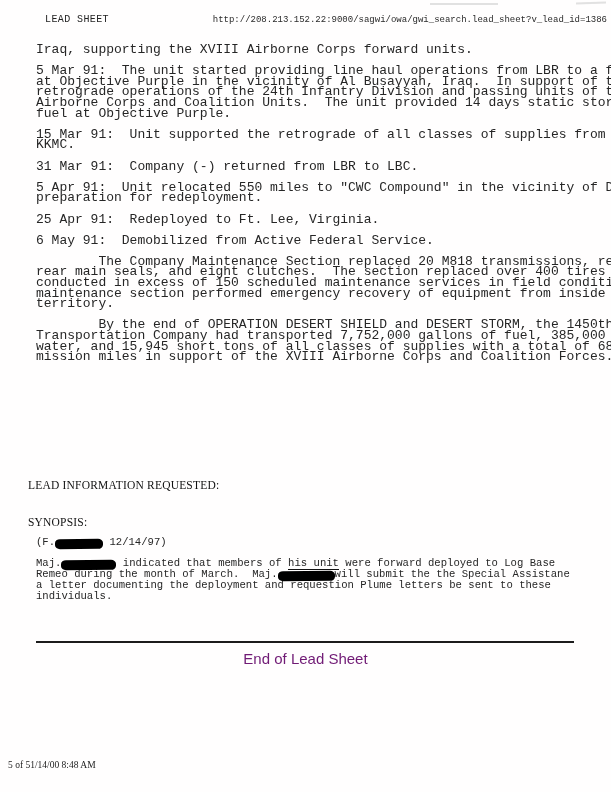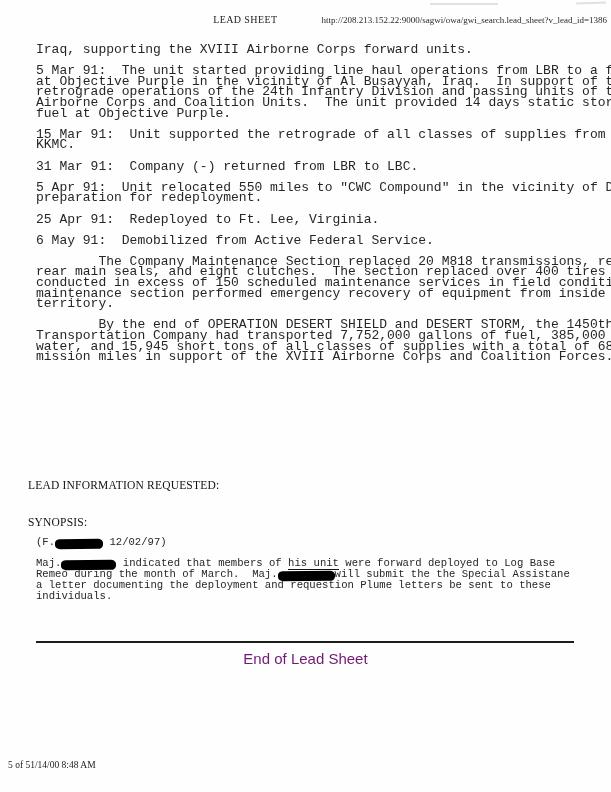--- a/index.html
+++ b/index.html
@@ -14,22 +14,23 @@
   }
   
   .artifact { position: absolute; background: #c9c9c9; opacity: 0.55; }
   .artifact-1 { left: 430px; top: 3px; width: 68px; height: 2px; }
   .artifact-2 { left: 576px; top: 2px; width: 30px; height: 2px; transform: rotate(-2deg); }
 
   .doc-header {
     position: absolute;
     top: 14px; left: 45px; right: 4px;
     display: flex;
-    justify-content: flex-end;
+    justify-content: space-between;
     align-items: baseline;
+    font-family: Liberation Mono, monospace;
   }
   .doc-title { font-size: 10px; letter-spacing: 0.4px; color: #222; }
   .doc-url   { font-size: 9px; color: #2a2a2a; padding-left: 44px; }
 
   .doc-body {
     position: absolute;
     top: 45px; left: 36px; width: 548px;
     font-family: "Liberation Mono", monospace;
     font-size: 13px;
     line-height: 10.6px;
@@ -133,21 +134,21 @@
 territory.</pre>
       <pre>        By the end of OPERATION DESERT SHIELD and DESERT STORM, the 1450th
 Transportation Company had transported 7,752,000 gallons of fuel, 385,000 gallons of
 water, and 15,945 short tons of all classes of supplies with a total of 689,514
 mission miles in support of the XVIII Airborne Corps and Coalition Forces.</pre>
     </div>
 
   <div class="section-heading heading-lead-info">LEAD INFORMATION REQUESTED:</div>
   <div class="section-heading heading-synopsis">SYNOPSIS:</div>
 
-  <div class="mono-line synopsis-source"><span>(F.</span><span class="redaction" style="width: 48px;"></span><span> 12/02/97)</span></div>
+  <div class="mono-line synopsis-source"><span>(F.</span><span class="redaction" style="width: 48px;"></span><span> 12/14/97)</span></div>
   <div class="mono-line synopsis-body"><span>Maj.</span><span class="redaction" style="width: 55px;"></span><span> indicated that members of </span><span class="u">his unit</span><span> were forward deployed to Log Base
 Remeo during the month of March.  Maj.</span><span class="redaction" style="width: 57px;"></span><span>will submit the the Special Assistane
 a letter documenting the deployment and requestion Plume letters be sent to these
 individuals.</span></div>
 
   <div class="end-rule"></div>
   <div class="end-marker">End of Lead Sheet</div>
 
   <div class="doc-footer">
     <span>5 of 5</span>

